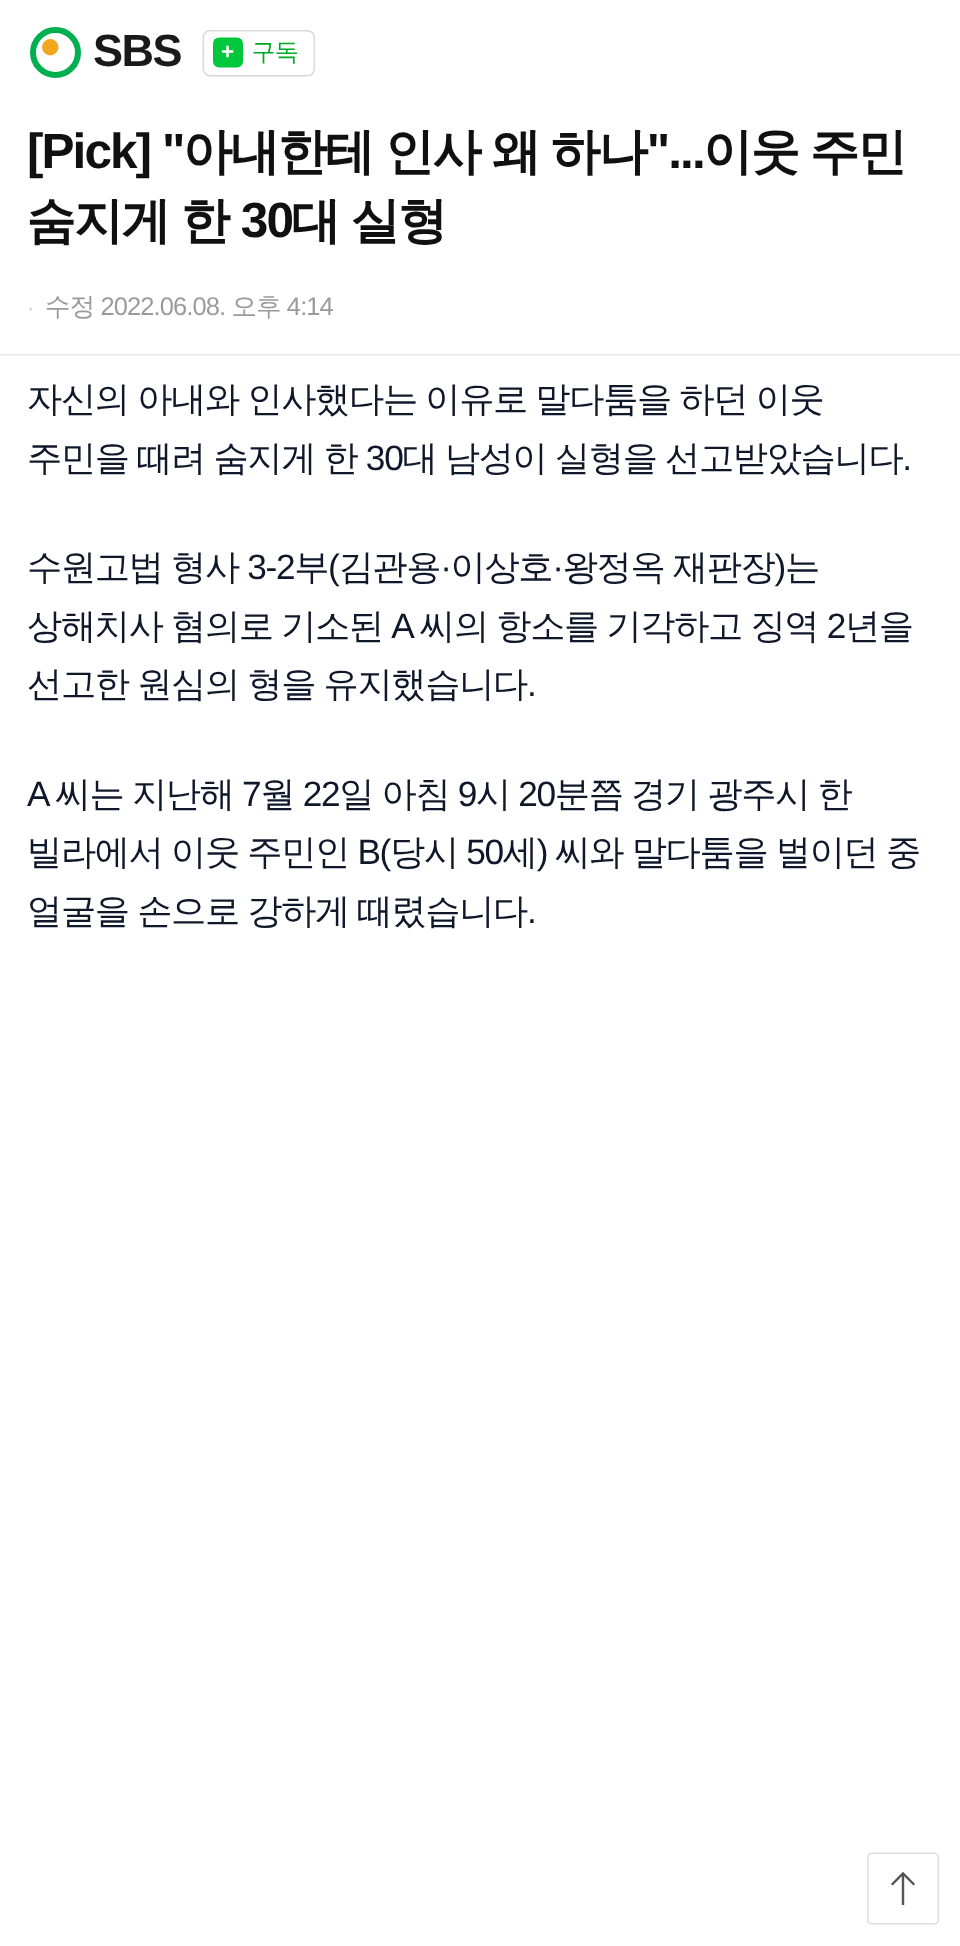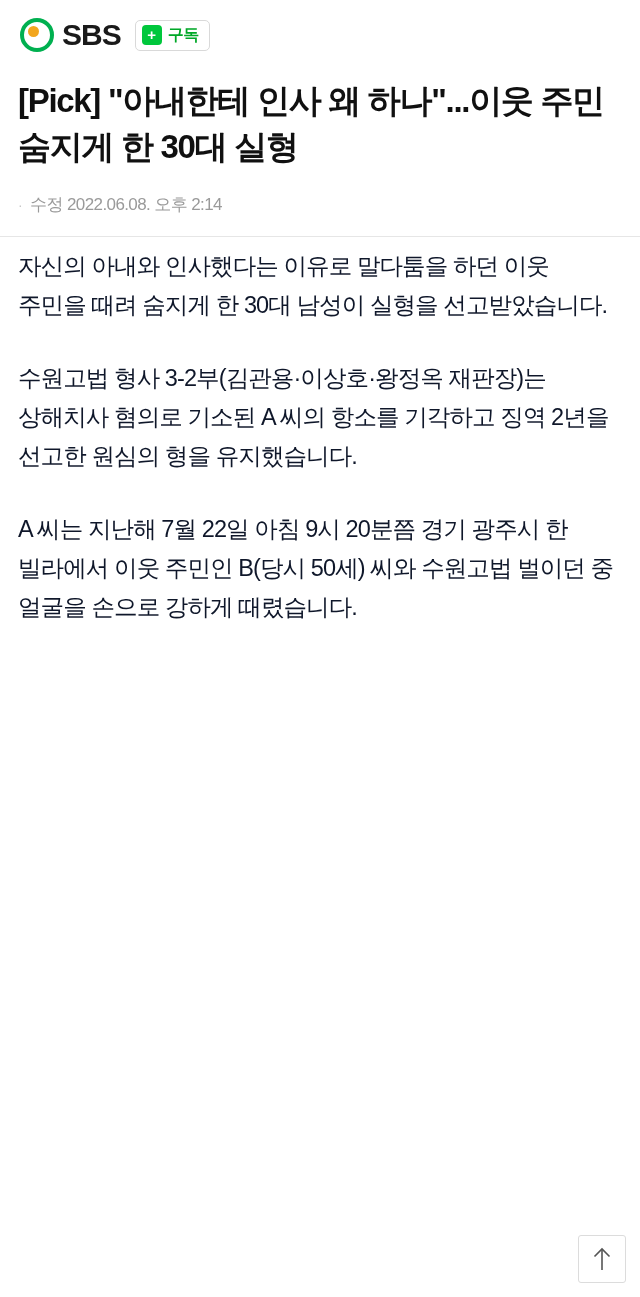--- a/index.html
+++ b/index.html
@@ -77,21 +77,21 @@
     background: #00c73c;
     color: #ffffff;
     font-size: 15px;
     line-height: 20px;
     text-align: center;
     font-weight: bold;
     display: block;
   }
   .subscribe .sub-label {
     font-size: 16px;
-    font-weight: bold;
+    font-weight: normal;
     color: #00a828;
     letter-spacing: -0.5px;
   }
 
   
   .title {
     font-size: 33px;
     line-height: 1.38;
     font-weight: bold;
     letter-spacing: -1.3px;
@@ -164,29 +164,29 @@
     <div class="subscribe">
       <span class="plus">+</span>
       <span class="sub-label">구독</span>
     </div>
   </div>
 
   <h1 class="title">[Pick] "아내한테 인사 왜 하나"...이웃 주민 숨지게 한 30대 실형</h1>
 
   <div class="meta">
     <span class="dot">·</span>
-    <span>수정 2022.06.08. 오후 2:14</span>
+    <span>수정 2022.06.08. 오후 4:14</span>
   </div>
 
   <div class="divider"></div>
 
   <div class="article">
     <p>자신의 아내와 인사했다는 이유로 말다툼을 하던 이웃 주민을 때려 숨지게 한 30대 남성이 실형을 선고받았습니다.</p>
     <p>수원고법 형사 3-2부(김관용·이상호·왕정옥 재판장)는 상해치사 혐의로 기소된 A 씨의 항소를 기각하고 징역 2년을 선고한 원심의 형을 유지했습니다.</p>
-    <p>A 씨는 지난해 7월 22일 아침 9시 20분쯤 경기 광주시 한 빌라에서 이웃 주민인 B(당시 50세) 씨와 수원고법 벌이던 중 얼굴을 손으로 강하게 때렸습니다.</p>
+    <p>A 씨는 지난해 7월 22일 아침 9시 20분쯤 경기 광주시 한 빌라에서 이웃 주민인 B(당시 50세) 씨와 말다툼을 벌이던 중 얼굴을 손으로 강하게 때렸습니다.</p>
   </div>
 
   <div class="top-button">
     <svg width="22" height="26" viewBox="0 0 22 26">
       <line x1="11" y1="24" x2="11" y2="3" stroke="#555" stroke-width="1.6"></line>
       <polyline points="3.5,10.5 11,3 18.5,10.5" fill="none" stroke="#555" stroke-width="1.6"></polyline>
     </svg>
   </div>
 
 </div>

